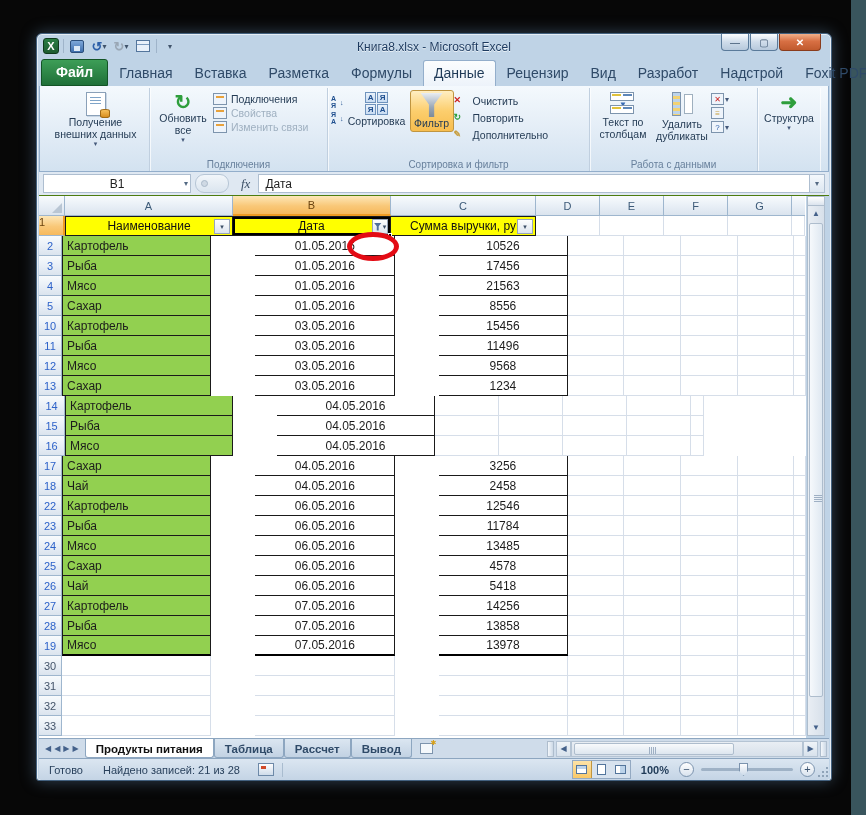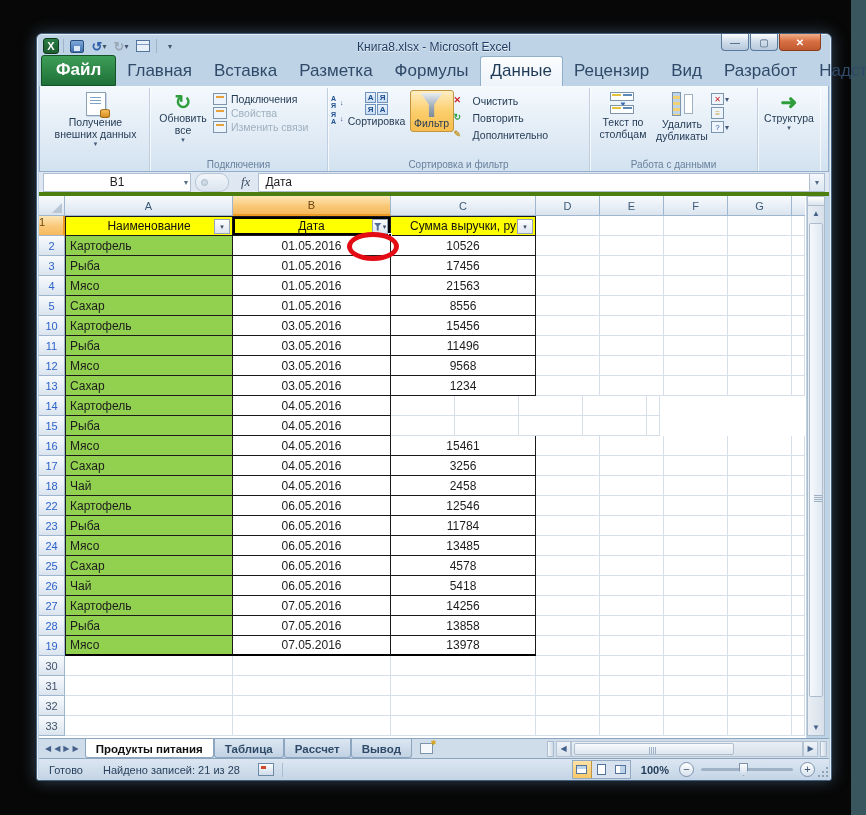--- a/index.html
+++ b/index.html
@@ -21,21 +21,21 @@
   .i-qgrid{width:14px;height:12px;border:1px solid #53759c;background:#e8f0fa;position:relative;}
   .i-qgrid:before{content:"";position:absolute;left:0;top:3px;right:0;border-top:1px solid #7d9cc0;}
   .qsep{width:1px;height:14px;background:#9fb4ca;}
   .ddsmall{font-size:8px;color:#40536b;}
   .title-text{position:absolute;left:0;right:0;top:6px;text-align:center;font-size:12px;color:#1d3a5f;text-shadow:0 1px 0 rgba(255,255,255,.7);}
   .winbtns{position:absolute;right:10px;top:0;display:flex;}
   .wbtn{width:28px;height:17px;border:1px solid #5a7a9a;border-top:none;background:linear-gradient(#fdfeff,#cfdcea 50%,#b7c9dc);border-radius:0 0 4px 4px;display:flex;align-items:center;justify-content:center;font-size:10px;color:#3c5470;margin-left:1px;}
   .wbtn.close{width:42px;background:linear-gradient(#f2b08a,#d87044 45%,#c05a2e);color:#fff;border-color:#8a3c1d;font-weight:bold;}
   
   .tabrow{position:absolute;left:2px;top:26px;right:2px;height:26px;display:flex;align-items:flex-end;}
-  .rtab{padding:4px 10px 5px;font-size:17px;color:#2f4a68;border:1px solid transparent;border-bottom:none;border-radius:3px 3px 0 0;white-space:nowrap;}
+  .rtab{padding:4px 10px 5px;font-size:14px;color:#2f4a68;border:1px solid transparent;border-bottom:none;border-radius:3px 3px 0 0;white-space:nowrap;}
   .rtab.file-tab{background:linear-gradient(#3d9e57,#1f7038);color:#fff;border:1px solid #135426;margin-left:2px;padding:4px 14px 5px;font-weight:bold;}
   .rtab.active{background:linear-gradient(#fbfdfe,#edf3fa);border-color:#93aecb;color:#1f3a57;}
   .tabrow-right{position:absolute;right:8px;bottom:4px;display:flex;align-items:center;gap:8px;}
   .mini-ic{font-size:9px;color:#4a6585;}
   .help-ic{width:14px;height:14px;border-radius:50%;background:radial-gradient(circle at 35% 30%,#6fb2ef,#1f64b8);color:#fff;font-size:10px;font-weight:bold;display:flex;align-items:center;justify-content:center;}
   
   .ribbon{position:absolute;left:2px;top:52px;right:2px;height:86px;background:linear-gradient(#f4f9fd,#e2ecf6 55%,#d3e2f0);border:1px solid #93aecb;border-top:none;display:flex;align-items:stretch;padding:2px 0 0 2px;}
   .rgroup{position:relative;border-right:1px solid #c0cfdf;box-shadow:1px 0 0 rgba(255,255,255,.7);padding:2px 3px 15px;display:flex;align-items:flex-start;}
   .rgroup-label{position:absolute;left:0;right:0;bottom:1px;text-align:center;font-size:10px;color:#68809c;}
   .bigbtn{display:flex;flex-direction:column;align-items:center;justify-content:flex-start;font-size:10.5px;color:#253c55;text-align:center;padding:2px 3px;border-radius:3px;line-height:1.15;}
@@ -64,21 +64,21 @@
   .i-ttc .tt.b{top:13px;}
   .i-ttc .tt i{position:absolute;left:1px;top:1px;width:9px;height:2px;background:#e0c23c;box-shadow:11px 0 0 #5f87b8;}
   .i-ttc .ar{position:absolute;left:9px;top:8px;font-size:8px;color:#3a6cb4;}
   .i-dup{display:flex;gap:3px;height:26px;align-items:flex-start;}
   .i-dup .col{width:9px;height:24px;border:1px solid #7d94ad;background:repeating-linear-gradient(#bcd3ea 0 3px,#f2d272 3px 6px);}
   .i-dup .col.r{background:#fff;border-color:#9fb0bf;height:20px;margin-top:2px;}
   .tinybtn{display:flex;align-items:center;gap:1px;font-size:8px;color:#44597a;}
   .i-tiny{width:13px;height:12px;border:1px solid #7d94ad;background:#eef4fb;font-size:8px;display:flex;align-items:center;justify-content:center;}
   .i-outline{font-size:20px;color:#2e9e3c;font-weight:bold;line-height:1;}
   
-  .fbar{position:absolute;left:2px;top:138px;right:2px;height:24px;background:#dfe8f2;border-bottom:4px solid #4d7c0f;display:flex;align-items:center;padding:2px 4px;}
+  .fbar{position:absolute;left:2px;top:138px;right:2px;height:24px;background:#dfe8f2;border-bottom:1px solid #4d7c0f;display:flex;align-items:center;padding:2px 4px;}
   .namebox{width:148px;height:19px;background:#fff;border:1px solid #aebed0;display:flex;align-items:center;justify-content:center;font-size:12px;color:#222;position:relative;}
   .namebox .nb-dd{position:absolute;right:2px;font-size:8px;color:#546a84;}
   .fsplit{width:34px;height:19px;border-radius:9px;background:linear-gradient(#f2f6fa,#dbe5ef);border:1px solid #b7c6d6;margin:0 4px;display:flex;align-items:center;padding-left:5px;}
   .fsplit i{width:7px;height:7px;border-radius:50%;background:#cfd9e4;border:1px solid #aab9c9;}
   .fx{font-family:"Liberation Serif",serif;font-style:italic;font-size:13px;color:#3c4f66;padding:0 8px;}
   .fvalue{flex:1;height:19px;background:#fff;border:1px solid #aebed0;border-right:none;display:flex;align-items:center;padding-left:6px;font-size:12px;color:#222;}
   .fbar-dd{width:16px;height:19px;background:linear-gradient(#f4f8fc,#dde7f1);border:1px solid #aebed0;display:flex;align-items:center;justify-content:center;font-size:8px;color:#546a84;}
   
   .sheet{position:absolute;left:2px;top:162px;right:2px;height:542px;background:#bfd3e6;overflow:hidden;}
   .gridwrap{position:absolute;left:0;top:0;width:767px;height:542px;background:#fff;}
@@ -87,21 +87,21 @@
   .hcell.sel{background:linear-gradient(#fde7b8,#f9c878 55%,#f6b95d);border-bottom:2px solid #ef9b23;color:#6b4410;}
   .corner{width:26px;position:relative;}
   .corner:after{content:"";position:absolute;right:2px;bottom:2px;border-left:10px solid transparent;border-bottom:10px solid #b9c6d4;}
   .w-a{width:168px;}.w-b{width:158px;}.w-c{width:145px;}.w-g{width:64px;}.w-pad{width:13px;border-right:none;}
   .grow{display:flex;height:20px;}
   .cell{font-size:12px;display:flex;align-items:center;}
   .rn{width:26px;background:linear-gradient(#f8fbfd,#e6edf5 60%,#dbe4ee);border-right:1px solid #9eb6ce;border-bottom:1px solid #9eb6ce;color:#2d62c9;font-size:11px;justify-content:center;}
   .rn.selrow{background:linear-gradient(#fde7b8,#f9c878 55%,#f6b95d);color:#6b4410;border-right:2px solid #ef9b23;}
   .dc{border-right:1px solid #1a1a1a;border-bottom:1px solid #1a1a1a;color:#1c1c1c;background:#fff;}
   .ca{border-left:1px solid #1a1a1a;background:#92d050;padding-left:4px;}
-  .cb,.cc{justify-content:center;}
+  .cb,.cc{justify-content:center;margin-left:44px;}
   .cg{border-right:1px solid #d6dee9;border-bottom:1px solid #d6dee9;background:#fff;}
   .empty-row .dc{border-right:1px solid #d6dee9;border-bottom:1px solid #d6dee9;background:#fff;}
   .empty-row .ca{border-left:none;}
   .empty-row .rn{color:#44546a;}
   .last-data .dc{border-bottom:2px solid #000;}
   
   .r1{display:flex;height:20px;position:relative;}
   .r1 .yc{background:#ffff00;border-top:1px solid #1a1a1a;border-right:1px solid #1a1a1a;border-bottom:1px solid #1a1a1a;display:flex;align-items:center;justify-content:center;font-size:12px;color:#111;position:relative;}
   .r1 .yc.first{border-left:1px solid #1a1a1a;}
   .r1 .yc.b1sel{box-shadow:inset 0 0 0 2px #000;}
@@ -510,21 +510,20 @@
               <div class="cell cg w-g"></div>
               <div class="cell cg w-g"></div>
               <div class="cell cg w-g"></div>
               <div class="cell cg w-g"></div>
               <div class="cell cg w-pad"></div>
             </div>
             <div class="grow">
               <div class="cell rn">16</div>
               <div class="cell dc ca w-a">Мясо</div>
               <div class="cell dc cb w-b">04.05.2016</div>
-              <div class="cell dc cc w-c">15461</div>
               <div class="cell cg w-g"></div>
               <div class="cell cg w-g"></div>
               <div class="cell cg w-g"></div>
               <div class="cell cg w-g"></div>
               <div class="cell cg w-pad"></div>
             </div>
             <div class="grow">
               <div class="cell rn">17</div>
               <div class="cell dc ca w-a">Сахар</div>
               <div class="cell dc cb w-b">04.05.2016</div>

